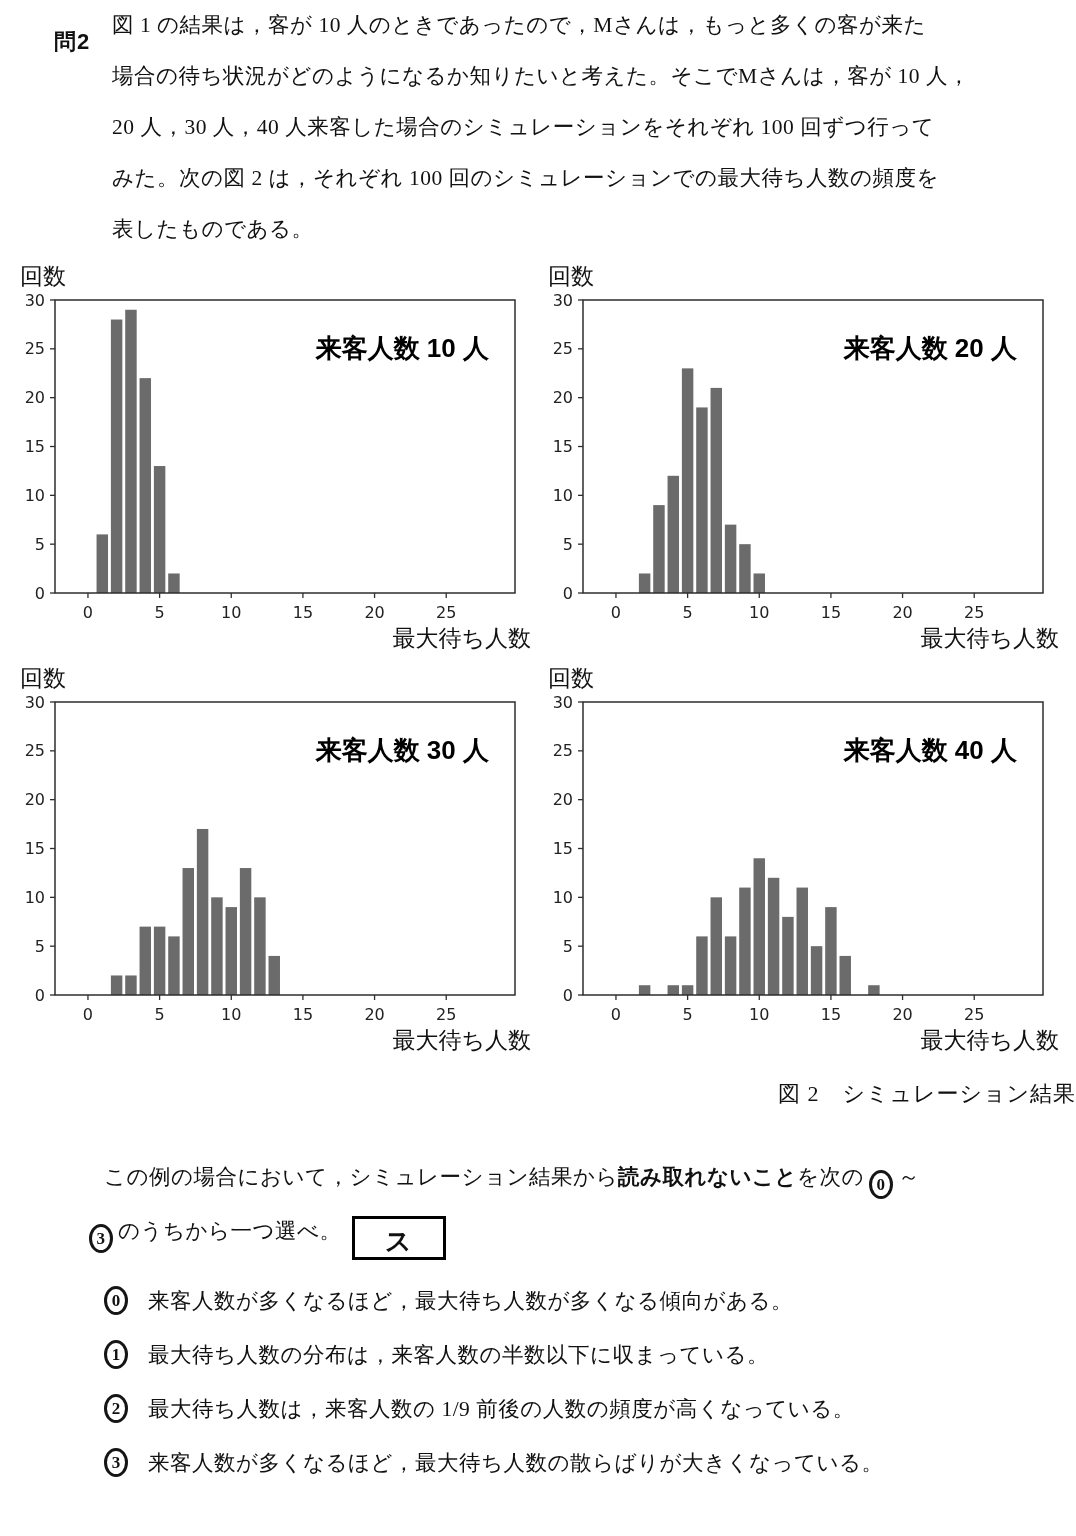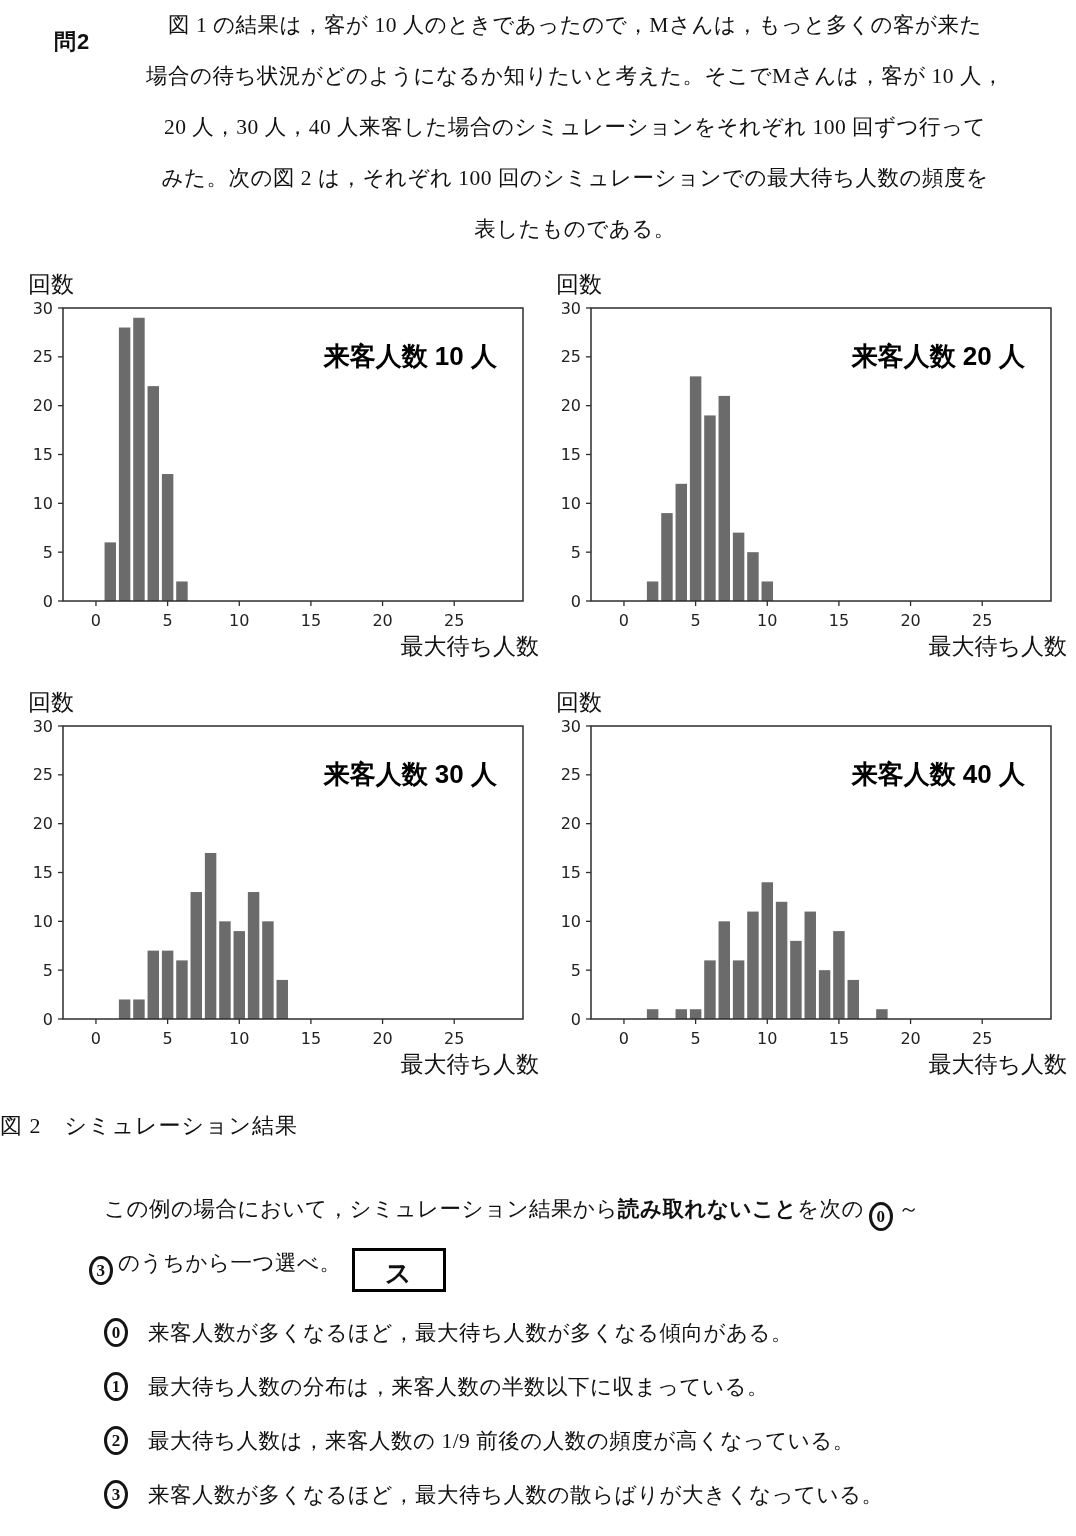--- a/index.html
+++ b/index.html
@@ -8,26 +8,26 @@
     font-family:"Liberation Serif",serif;color:#111;
     -webkit-font-smoothing:antialiased;
   }
   
   .intro{position:relative;padding:0 38px 0 112px;}
   .problem-label{
     position:absolute;left:54px;top:16px;
     font-family:"Liberation Sans",sans-serif;font-weight:bold;
     font-size:22px;line-height:51px;letter-spacing:1px;
   }
-  .intro-line{font-size:21.5px;line-height:51px;height:51px;letter-spacing:0.5px;white-space:nowrap;text-align:center;}
+  .intro-line{font-size:21.5px;line-height:51px;height:51px;letter-spacing:0.5px;white-space:nowrap;}
   
   .charts{display:grid;grid-template-columns:520px 520px;column-gap:8px;row-gap:4px;margin:2px 0 0 18px;}
-  figure.chart{margin:8px;padding:0;width:520px;height:398px;}
-  
-  .fig-caption{margin-top:22px;text-align:left;font-size:22px;letter-spacing:1px;}
+  figure.chart{margin:0;padding:0;width:520px;height:398px;}
+  
+  .fig-caption{margin-top:22px;text-align:right;font-size:22px;letter-spacing:1px;}
   
   .question{margin:42px 40px 0 84px;font-size:21.5px;letter-spacing:0.5px;}
   .q-line{line-height:53px;white-space:nowrap;}
   .q-line1{padding-left:20px;}
   .q-bold{font-family:Liberation Mono, monospace;font-weight:bold;}
   .circled{
     display:inline-flex;align-items:center;justify-content:center;
     width:24px;height:29px;border:3px solid #151515;border-radius:50%;
     font-size:17px;font-weight:bold;font-family:"Liberation Serif",serif;
     vertical-align:-6px;margin:0 5px;box-sizing:border-box;line-height:1;

